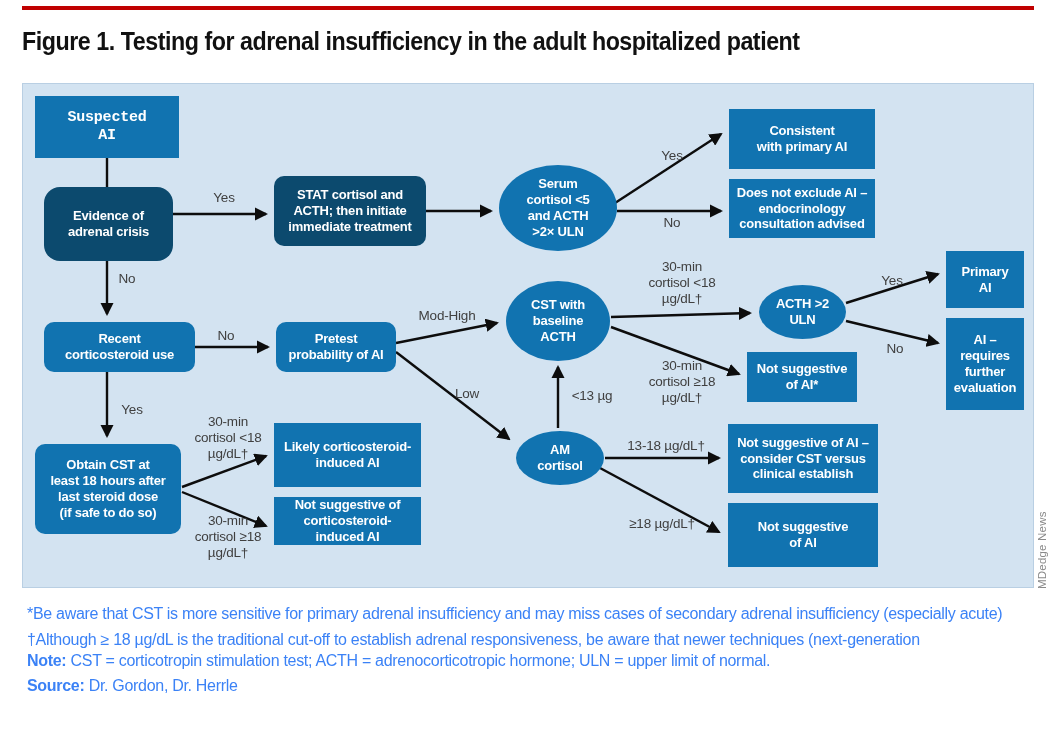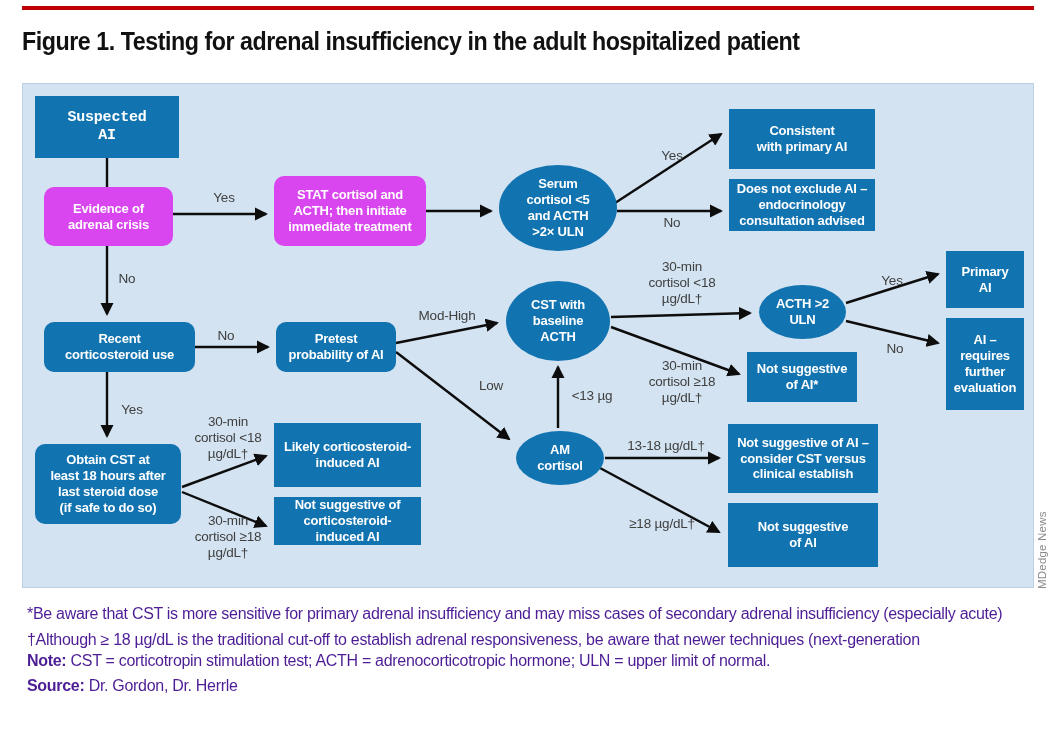--- a/index.html
+++ b/index.html
@@ -8,27 +8,27 @@
   .abs{position:absolute;}
   #red-rule{left:22px;top:6px;width:1012px;height:4px;background:#c00000;}
   #fig-title{left:22px;top:27px;width:1010px;font-size:25px;font-weight:700;color:#111;
              letter-spacing:-0.5px;transform:scaleX(0.93);transform-origin:left top;white-space:nowrap;}
   #panel{left:22px;top:83px;width:1012px;height:505px;background:#d3e3f1;border:1px solid #b9cfe3;box-sizing:border-box;}
   #arrows{left:0;top:0;width:1056px;height:744px;pointer-events:none;}
   .node{position:absolute;box-sizing:border-box;display:flex;align-items:center;justify-content:center;
         text-align:center;color:#fff;font-weight:700;font-size:13px;line-height:1.22;
         white-space:pre-line;letter-spacing:-0.2px;background:#1173b0;padding:2px;}
   .rounded{border-radius:10px;}
-  .gold{background:#d946ef;}
+  .gold{background:#0c4a6e;}
   .ellipse{border-radius:50%;}
   .lbl{position:absolute;transform:translate(-50%,-50%);color:#404040;font-size:13.5px;line-height:1.2;
        text-align:center;white-space:pre-line;letter-spacing:-0.2px;}
   #credit{left:1036px;top:467px;height:122px;color:#8a8a8a;font-size:11.5px;
           writing-mode:vertical-rl;transform:rotate(180deg);text-align:left;letter-spacing:0.2px;}
-  #footer{left:27px;top:604px;width:1012px;color:#4c1d95;font-size:16px;line-height:1.3;letter-spacing:-0.3px;}
+  #footer{left:27px;top:604px;width:1012px;color:#3b82f6;font-size:16px;line-height:1.3;letter-spacing:-0.3px;}
   #footer .frow{margin-bottom:5px;}
   .b{font-weight:700;}
   line{stroke:#0d0d0d;stroke-width:2.4;}
 </style>
 </head>
 <body>
 
 <div id="red-rule" class="abs"></div>
 <div id="fig-title" class="abs">Figure 1. Testing for adrenal insufficiency in the adult hospitalized patient</div>
 <div id="panel" class="abs"></div>
@@ -55,52 +55,52 @@
   <line x1="846" y1="303" x2="938" y2="274" marker-end="url(#ah)"></line>
   <line x1="846" y1="321" x2="938" y2="343" marker-end="url(#ah)"></line>
   <line x1="182" y1="487" x2="266" y2="456" marker-end="url(#ah)"></line>
   <line x1="182" y1="492" x2="266" y2="526" marker-end="url(#ah)"></line>
   <line x1="605" y1="458" x2="719" y2="458" marker-end="url(#ah)"></line>
   <line x1="600" y1="468" x2="719" y2="532" marker-end="url(#ah)"></line>
 </svg>
 
 <div class="node" style="left:35px;top:96px;width:144px;height:62px;font-size:15px;font-family:Liberation Mono, monospace;">Suspected
 AI</div>
-<div class="node gold rounded" style="left:44px;top:187px;width:129px;height:59px;">Evidence of
+<div class="node gold rounded" style="left:44px;top:187px;width:129px;height:74px;border-radius:16px;">Evidence of
 adrenal crisis</div>
 <div class="node gold rounded" style="left:274px;top:176px;width:152px;height:70px;">STAT cortisol and
 ACTH; then initiate
 immediate treatment</div>
 <div class="node ellipse" style="left:499px;top:165px;width:118px;height:86px;">Serum
 cortisol &lt;5
 and ACTH
 &gt;2× ULN</div>
 <div class="node" style="left:729px;top:109px;width:146px;height:60px;">Consistent
 with primary AI</div>
-<div class="node" style="left:729px;top:179px;width:146px;height:52px;">Does not exclude AI –
+<div class="node" style="left:729px;top:179px;width:146px;height:59px;">Does not exclude AI –
 endocrinology
 consultation advised</div>
 <div class="node rounded" style="left:44px;top:322px;width:151px;height:50px;">Recent
 corticosteroid use</div>
 <div class="node rounded" style="left:276px;top:322px;width:120px;height:50px;">Pretest
 probability of AI</div>
 <div class="node ellipse" style="left:506px;top:281px;width:104px;height:80px;">CST with
 baseline
 ACTH</div>
 <div class="node ellipse" style="left:759px;top:285px;width:87px;height:54px;">ACTH &gt;2
 ULN</div>
 <div class="node" style="left:747px;top:352px;width:110px;height:50px;">Not suggestive
 of AI*</div>
 <div class="node" style="left:946px;top:251px;width:78px;height:57px;">Primary
 AI</div>
 <div class="node" style="left:946px;top:318px;width:78px;height:92px;">AI –
 requires
 further
 evaluation</div>
-<div class="node rounded" style="left:35px;top:444px;width:146px;height:80px;">Obtain CST at
+<div class="node rounded" style="left:35px;top:444px;width:146px;height:90px;">Obtain CST at
 least 18 hours after
 last steroid dose
 (if safe to do so)</div>
 <div class="node" style="left:274px;top:423px;width:147px;height:64px;">Likely corticosteroid-
 induced AI</div>
 <div class="node" style="left:274px;top:497px;width:147px;height:48px;">Not suggestive of
 corticosteroid-
 induced AI</div>
 <div class="node ellipse" style="left:516px;top:431px;width:88px;height:54px;">AM
 cortisol</div>
@@ -110,21 +110,21 @@
 <div class="node" style="left:728px;top:503px;width:150px;height:64px;">Not suggestive
 of AI</div>
 
 <div class="lbl" style="left:224px;top:198px;">Yes</div>
 <div class="lbl" style="left:127px;top:279px;">No</div>
 <div class="lbl" style="left:672px;top:156px;">Yes</div>
 <div class="lbl" style="left:672px;top:223px;">No</div>
 <div class="lbl" style="left:226px;top:336px;">No</div>
 <div class="lbl" style="left:132px;top:410px;">Yes</div>
 <div class="lbl" style="left:447px;top:316px;">Mod-High</div>
-<div class="lbl" style="left:467px;top:386px;margin-left:24px;">Low</div>
+<div class="lbl" style="left:467px;top:394px;">Low</div>
 <div class="lbl" style="left:592px;top:396px;">&lt;13 µg</div>
 <div class="lbl" style="left:228px;top:438px;">30-min
 cortisol &lt;18
 µg/dL†</div>
 <div class="lbl" style="left:228px;top:537px;">30-min
 cortisol ≥18
 µg/dL†</div>
 <div class="lbl" style="left:682px;top:283px;">30-min
 cortisol &lt;18
 µg/dL†</div>

